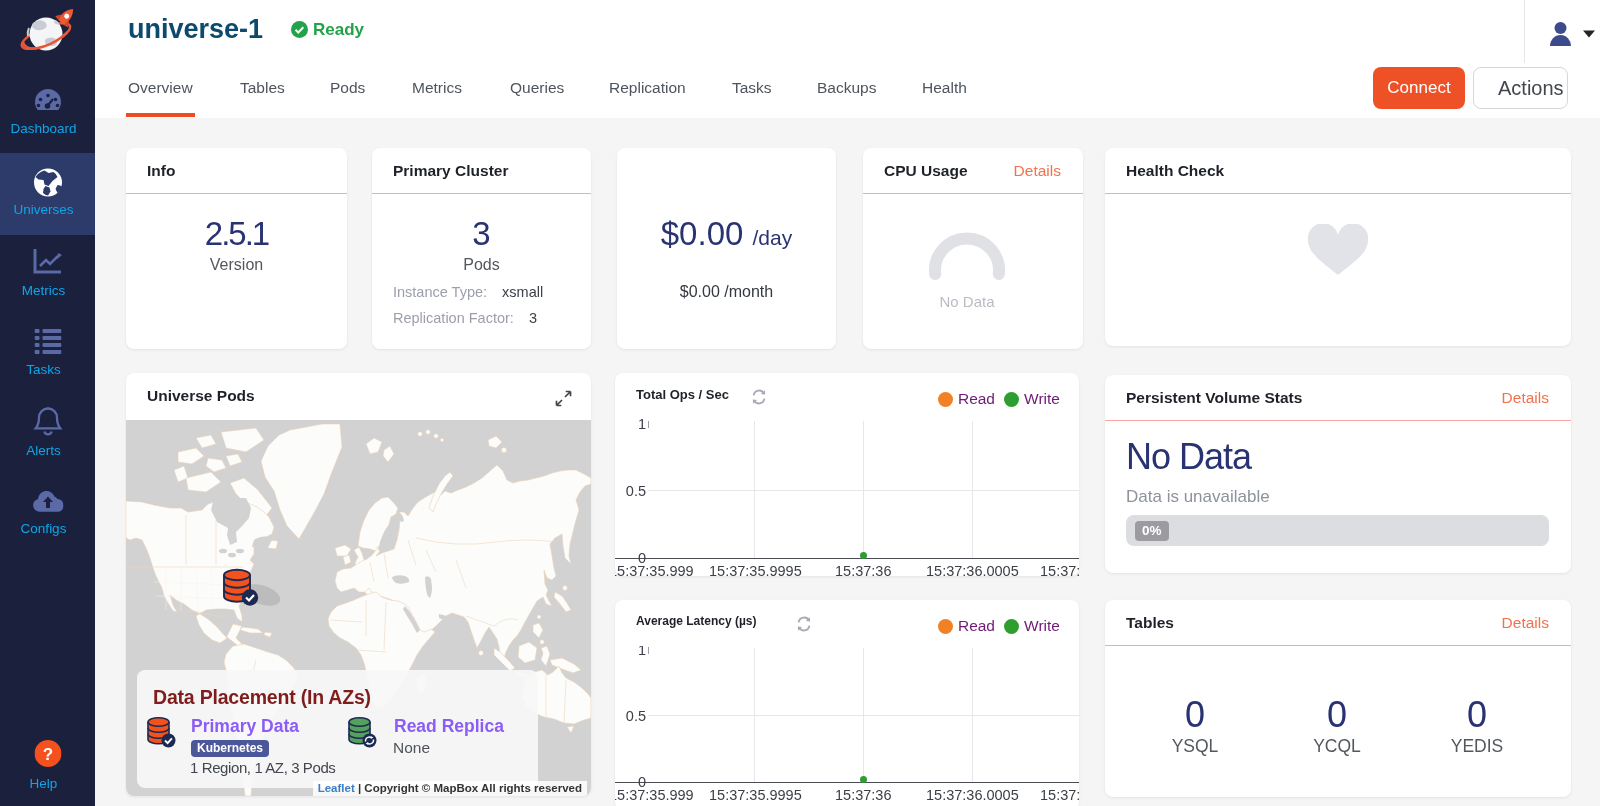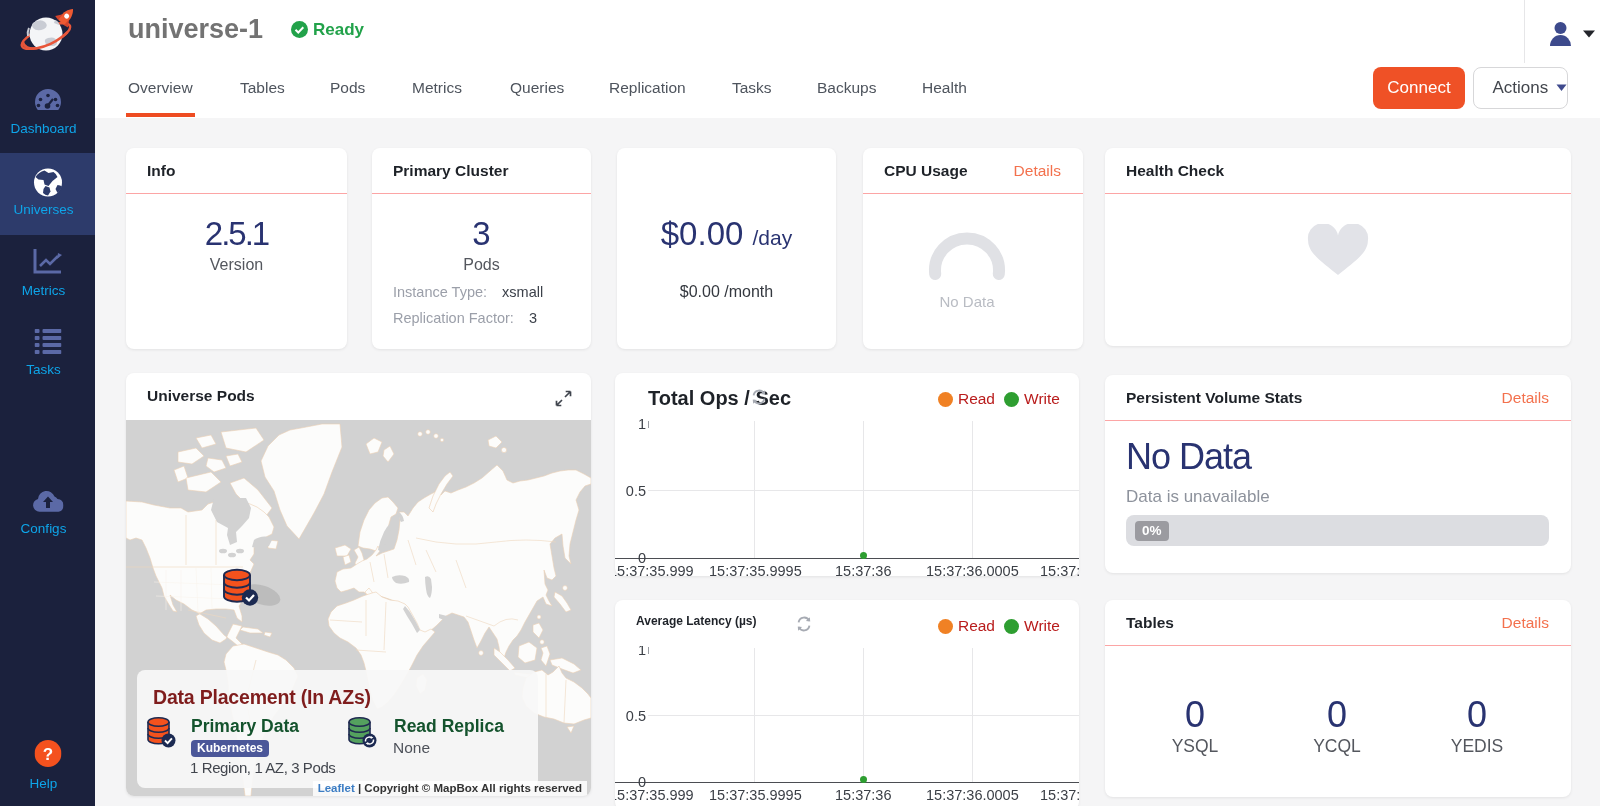--- a/index.html
+++ b/index.html
@@ -4,27 +4,27 @@
 <style>
 * { margin:0; padding:0; box-sizing:border-box; }
 html,body { width:1600px; height:806px; overflow:hidden; font-family:"Liberation Sans", sans-serif; background:#f5f5f6; }
 #sidebar { position:absolute; left:0; top:0; width:95px; height:806px; background:#1b213d; z-index:5; }
 .nav-item { position:absolute; left:0; width:95px; height:82px; text-align:center; }
 .nav-item .lbl { position:absolute; width:87px; font-size:13.5px; color:#0ea5e9; }
 .nav-item.active { background:#2d3b6b; }
 .nicon { position:absolute; left:50%; transform:translateX(-50%); }
 #main { position:absolute; left:95px; top:0; width:1505px; height:806px; }
 #header { position:absolute; left:0; top:0; width:1505px; height:118px; background:#fff; box-shadow:0 1px 2px rgba(0,0,0,0.07); }
-#title { position:absolute; left:33px; top:14px; font-size:27px; font-weight:bold; color:#737373; }
+#title { position:absolute; left:33px; top:14px; font-size:27px; font-weight:bold; color:#0c4a6e; }
 #ready { position:absolute; left:196px; top:20px; color:#22a24a; font-weight:bold; font-size:17px; }
 #tabs { position:absolute; left:33px; top:79px; font-size:15.5px; color:#4e545d; }
 .tab { position:absolute; top:0; white-space:nowrap; }
 #tab-underline { position:absolute; left:31px; top:113px; width:69px; height:4px; background:#ee4c22; }
 #btn-connect { position:absolute; left:1278px; top:67px; width:92px; height:42px; background:#ef5126; border-radius:8px; color:#fff; font-size:17px; text-align:center; line-height:42px; }
-#btn-actions { position:absolute; left:1378px; top:67px; width:95px; height:42px; background:#fff; border:1px solid #d7d7d9; border-radius:8px; color:#42464d; font-size:17px; text-align:right; line-height:40px; }
+#btn-actions { position:absolute; left:1378px; top:67px; width:95px; height:42px; background:#fff; border:1px solid #d7d7d9; border-radius:8px; color:#42464d; font-size:20px; text-align:left; line-height:40px;padding-left:24px; }
 #user-divider { position:absolute; left:1429px; top:0; width:1px; height:63px; background:#e6e6e8; }
 #content { position:absolute; left:0; top:118px; width:1505px; height:688px; background:#f5f5f6; }
 .card { position:absolute; background:#fff; border-radius:8px; box-shadow:0 1px 3px rgba(0,0,0,0.08); }
 .card-h { position:absolute; left:0; top:0; right:0; height:46px; border-bottom:1px solid #fca5a5; }
 .card-h .t { position:absolute; left:21px; top:14px; font-size:15.5px; font-weight:bold; color:#1e2228; }
 .card-h .details { position:absolute; right:22px; top:14px; font-size:15.5px; color:#f3714d; }
 .bignum { position:absolute; width:100%; text-align:center; color:#293371; font-size:33px; letter-spacing:-2px; }
 .subtxt { position:absolute; width:100%; text-align:center; color:#54575e; font-size:16px; }
 #card-info { left:31px; top:30px; width:221px; height:201px; }
 #card-primary { left:277px; top:30px; width:219px; height:201px; }
@@ -32,35 +32,35 @@
 #card-cpu { left:768px; top:30px; width:220px; height:201px; }
 #card-health { left:1010px; top:30px; width:466px; height:198px; }
 #card-map { left:31px; top:255px; width:465px; height:423px; }
 #card-ops { left:520px; top:255px; width:464px; height:203px; }
 #card-lat { left:520px; top:482px; width:464px; height:210px; }
 #card-pvs { left:1010px; top:257px; width:466px; height:198px; }
 #card-tables { left:1010px; top:482px; width:466px; height:197px; }
 .kv { position:absolute; left:21px; font-size:14.5px; color:#9b9fa9; }
 .kv b { color:#3c414a; font-weight:normal; margin-left:11px; }
 .gray-note { position:absolute; width:100%; text-align:center; color:#b9bcc3; font-size:15px; }
-.legend { position:absolute; top:17px; font-size:15.5px; color:#b91c1c; }
+.legend { position:absolute; top:17px; font-size:15.5px; color:#701a75; }
 .dot { display:inline-block; width:15px; height:15px; border-radius:50%; vertical-align:-2.5px; margin-right:5px; }
 .chart { position:absolute; left:0; top:46px; right:0; bottom:0; overflow:hidden; }
 .gl-v { position:absolute; width:1px; background:#e7e7e9; top:2px; }
 .gl-h { position:absolute; height:1px; background:#e7e7e9; }
 .axis { position:absolute; height:1px; background:#4b4d52; left:0; right:0; }
 .xlab { position:absolute; font-size:14.5px; color:#3b3f46; white-space:nowrap; }
 .ylab { position:absolute; font-size:14.5px; color:#3b3f46; text-align:right; width:30px; }
 .tables-num { position:absolute; text-align:center; width:120px; color:#293371; font-size:36px; }
 .tables-lbl { position:absolute; text-align:center; width:120px; color:#54575e; font-size:17.5px; }
 #mapbox { position:absolute; left:0; top:47px; width:465px; height:376px; background:#d2d2d2; border-radius:0 0 8px 8px; overflow:hidden; }
 #map-overlay { position:absolute; left:11px; top:250px; width:401px; height:118px; background:rgba(247,247,247,0.93); border-radius:8px; z-index:3; }
 #attrib { position:absolute; right:4px; bottom:0px; background:rgba(255,255,255,0.85); font-size:11.5px; font-weight:bold; color:#333; padding:1px 5px 2px 5px; z-index:4; white-space:nowrap; }
 #attrib .lf { color:#3c7dc4; }
-.ov-name { position:absolute; font-size:17.5px; font-weight:bold; color:#14532d; }
+.ov-name { position:absolute; font-size:17.5px; font-weight:bold; color:#8b5cf6; }
 </style>
 </head>
 <body>
 <div id="sidebar">
   <svg class="nicon" style="top:7px;" width="58" height="50" viewBox="0 0 58 50">
     <ellipse cx="27" cy="29" rx="26" ry="8.5" fill="none" stroke="#e8563a" stroke-width="2.5" transform="rotate(-23 27 29)"></ellipse>
     <circle cx="27" cy="27" r="16.5" fill="#f4f5f7"></circle>
     <path d="M14,16 q7,-5 12,-1 q4,4 -1,7 q-7,3 -11,-1 q-2,-3 0,-5 Z" fill="#c9ccd4"></path>
     <path d="M29,31 q7,-2 9,3 q1,5 -5,5 q-6,0 -7,-4 q-1,-3 3,-4 Z" fill="#c9ccd4"></path>
     <path d="M36,13 q4,1 4,5 l-5,-2 Z" fill="#c9ccd4"></path>
@@ -110,20 +110,28 @@
           <rect x="8" y="1" width="19" height="4" rx="1"></rect>
         <rect x="0" y="8" width="5" height="4" rx="1"></rect>
           <rect x="8" y="8" width="19" height="4" rx="1"></rect>
         <rect x="0" y="15" width="5" height="4" rx="1"></rect>
           <rect x="8" y="15" width="19" height="4" rx="1"></rect>
         <rect x="0" y="22" width="5" height="4" rx="1"></rect>
           <rect x="8" y="22" width="19" height="4" rx="1"></rect>
       </g>
     </svg>
     <div class="lbl" style="top:45px;">Tasks</div>
+  </div>
+  <div class="nav-item" style="top:399px;">
+    <svg class="nicon" style="top:6px;" width="30" height="32" viewBox="0 0 30 32">
+      <path d="M15,3.5 a9,9 0 0 1 9,9 c0,7 2.2,9.5 3.2,10.8 H2.8 C3.8,22 6,19.5 6,12.5 a9,9 0 0 1 9,-9 Z" fill="none" stroke="#5b69a6" stroke-width="2.3"></path>
+      <path d="M15,3.5 v-1" stroke="#5b69a6" stroke-width="2.5"></path>
+      <path d="M11.4,26.5 a3.7,3.7 0 0 0 7.2,0" fill="none" stroke="#5b69a6" stroke-width="2.3"></path>
+    </svg>
+    <div class="lbl" style="top:44px;">Alerts</div>
   </div>
   <div class="nav-item" style="top:481px;">
     <svg class="nicon" style="top:7px;" width="31" height="25" viewBox="0 0 31 25">
       <path d="M25,11 a6.5,6.5 0 0 1 1,12.8 H7 A6.5,6.5 0 0 1 5.5,11 a8.5,8.5 0 0 1 16.5,-2.4 a6.5,6.5 0 0 1 3,2.4 Z" fill="#5b69a6"></path>
       <path d="M15.5,8.5 l5,5.5 h-3 v6 h-4 v-6 h-3 Z" fill="#1b213d"></path>
     </svg>
     <div class="lbl" style="top:40px;">Configs</div>
   </div>
   <div class="nav-item" style="top:727px;">
     <svg class="nicon" style="top:13px;" width="27" height="27" viewBox="0 0 27 27">
@@ -343,21 +351,21 @@
         </svg>
         <div class="ov-name" style="left:257px;top:46px;">Read Replica</div>
         <div style="position:absolute;left:256px;top:69px;font-size:15.5px;color:#4e525a;">None</div>
       </div>
       <div id="attrib"><span class="lf">Leaflet</span> | Copyright © MapBox All rights reserved</div>
       </div>
     </div>
 
     <div class="card" id="card-ops">
       <div class="card-h" style="border-bottom:none;">
-          <div class="t" style="font-size:20px;margin-left:12px;">Total Ops / Sec</div>
+          <div class="t" style="font-size:13px;">Total Ops / Sec</div>
         <svg style="position:absolute;left:136px;top:16px;" width="16" height="16" viewBox="0 0 16 16">
             <g fill="none" stroke="#a7abb3" stroke-width="1.9">
               <path d="M2.6,6.4 a5.6,5.6 0 0 1 10.6,-1.6"></path>
               <path d="M13.4,9.6 a5.6,5.6 0 0 1 -10.6,1.6"></path>
             </g>
             <g fill="#a7abb3">
               <path d="M13.9,1.2 L14.2,5.6 L9.9,5.1 Z"></path>
               <path d="M2.1,14.8 L1.8,10.4 L6.1,10.9 Z"></path>
             </g>
           </svg>

